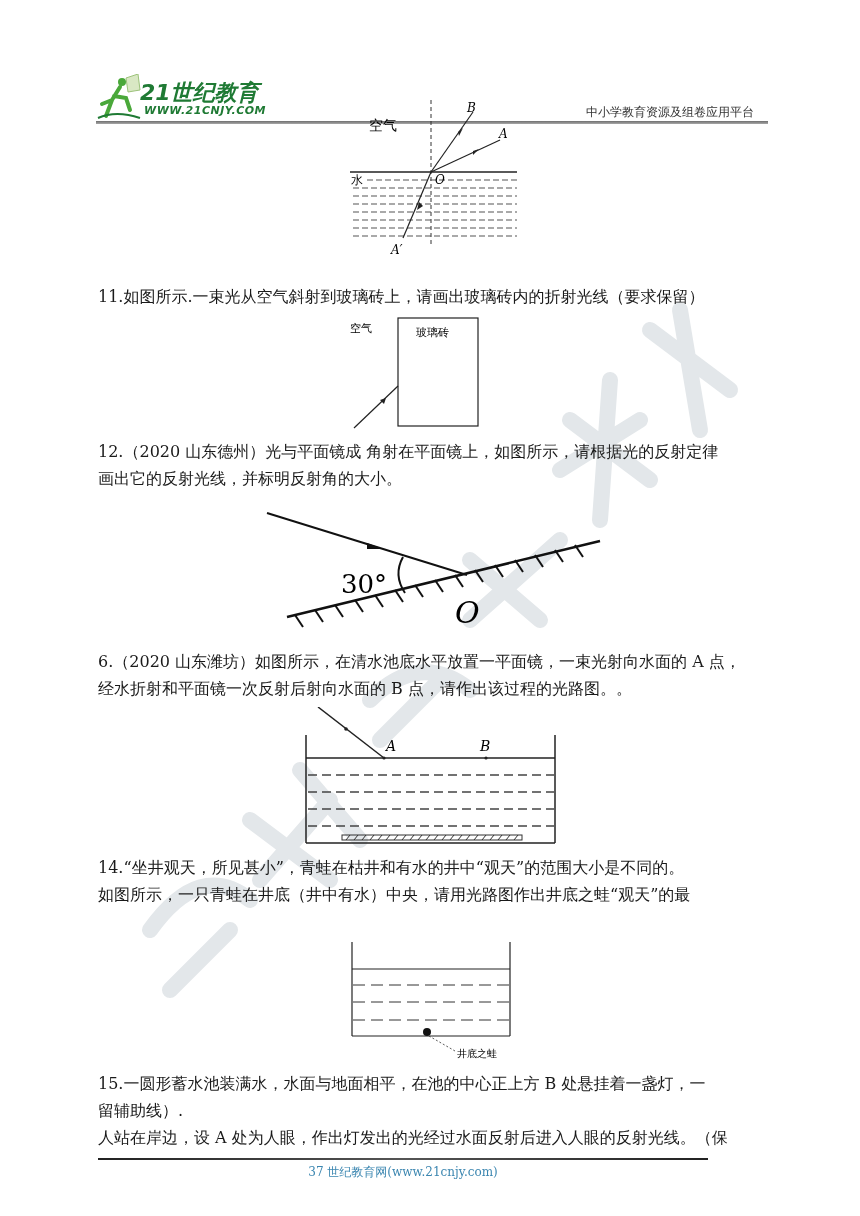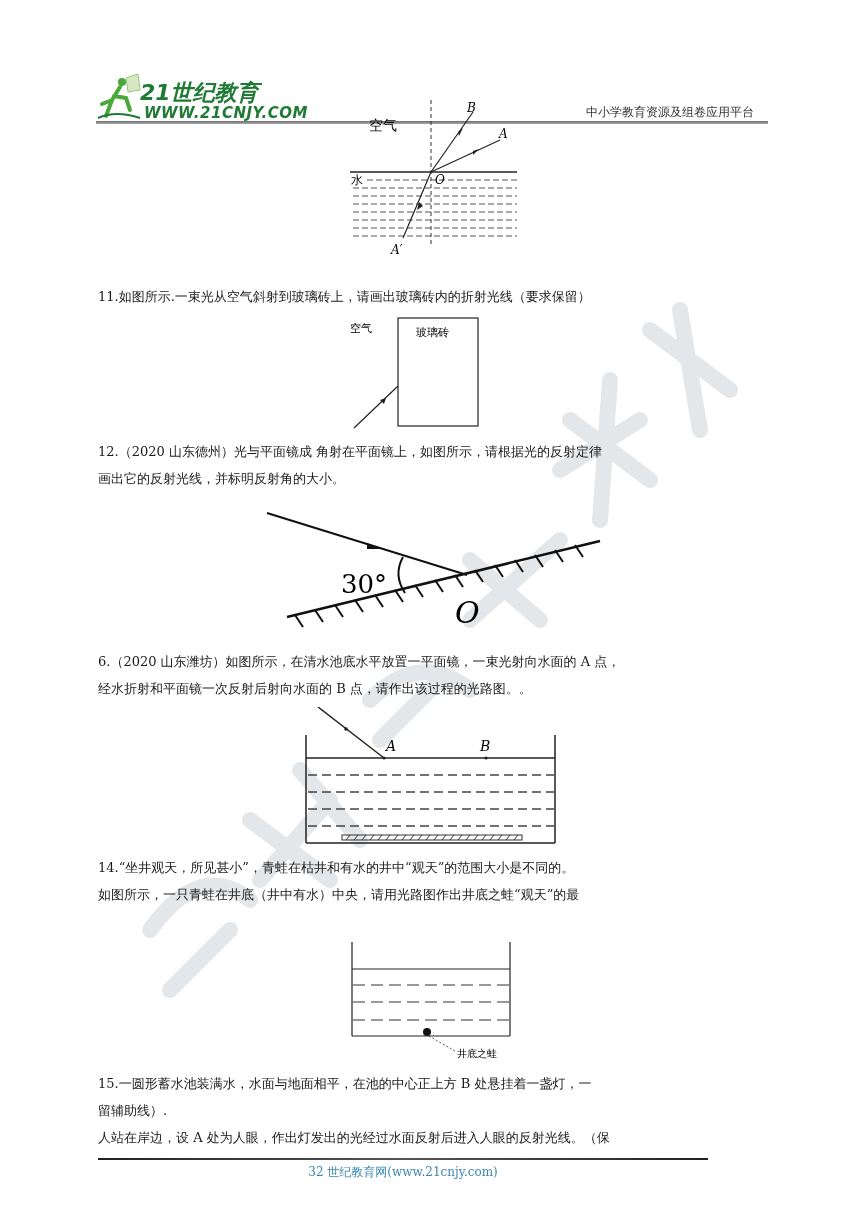--- a/index.html
+++ b/index.html
@@ -21,29 +21,29 @@
   }
   .logo { position: absolute; left: 0; top: 0; width: 170px; height: 46px; }
   .logo-title {
     position: absolute; left: 44px; top: 4px;
     font-family: "DejaVu Sans", sans-serif; font-weight: bold; font-style: italic;
     font-size: 22px; color: #1f7a34; letter-spacing: 0px;
   }
   .logo-url {
     position: absolute; left: 48px; top: 30px;
     font-family: "DejaVu Sans", sans-serif; font-weight: bold; font-style: italic;
-    font-size: 15px; color: #1f7a34; letter-spacing: 0.5px;
+    font-size: 11px; color: #1f7a34; letter-spacing: 0.5px;
   }
   .header-right {
     position: absolute; right: 14px; top: 30px;
     font-family: Liberation Serif, serif; font-size: 12px; color: #333;
   }
   .text {
     position: absolute; left: 98px; width: 668px;
-    font-size: 13px; line-height: 27px; z-index: 1;
+    font-size: 16px; line-height: 27px; z-index: 1;
   }
   .fig { position: absolute; z-index: 1; }
   .footer-rule {
     position: absolute; left: 98px; top: 1158px; width: 610px; height: 2px;
     background: linear-gradient(to right, #222, #555, #222);
   }
   .footer-text {
     position: absolute; left: 0; width: 806px; top: 1164px; text-align: center;
     font-size: 12px; color: #3b86b0;
   }
@@ -193,13 +193,13 @@
   <text x="112" y="117" font-size="10" class="lbl">井底之蛙</text>
 </svg>
 
 <div class="text" style="top:1070px">
   <div><span>15.</span><span>一圆形蓄水池装满水，水面与地面相平，在池的中心正上方 B 处悬挂着一盏灯，一</span></div>
   <div>留辅助线）.</div>
   <div>人站在岸边，设 A 处为人眼，作出灯发出的光经过水面反射后进入人眼的反射光线。（保</div>
 </div>
 
 <div class="footer-rule"></div>
-<div class="footer-text">32 世纪教育网(www.21cnjy.com)</div>
+<div class="footer-text">37 世纪教育网(www.21cnjy.com)</div>
 
 </body></html>

